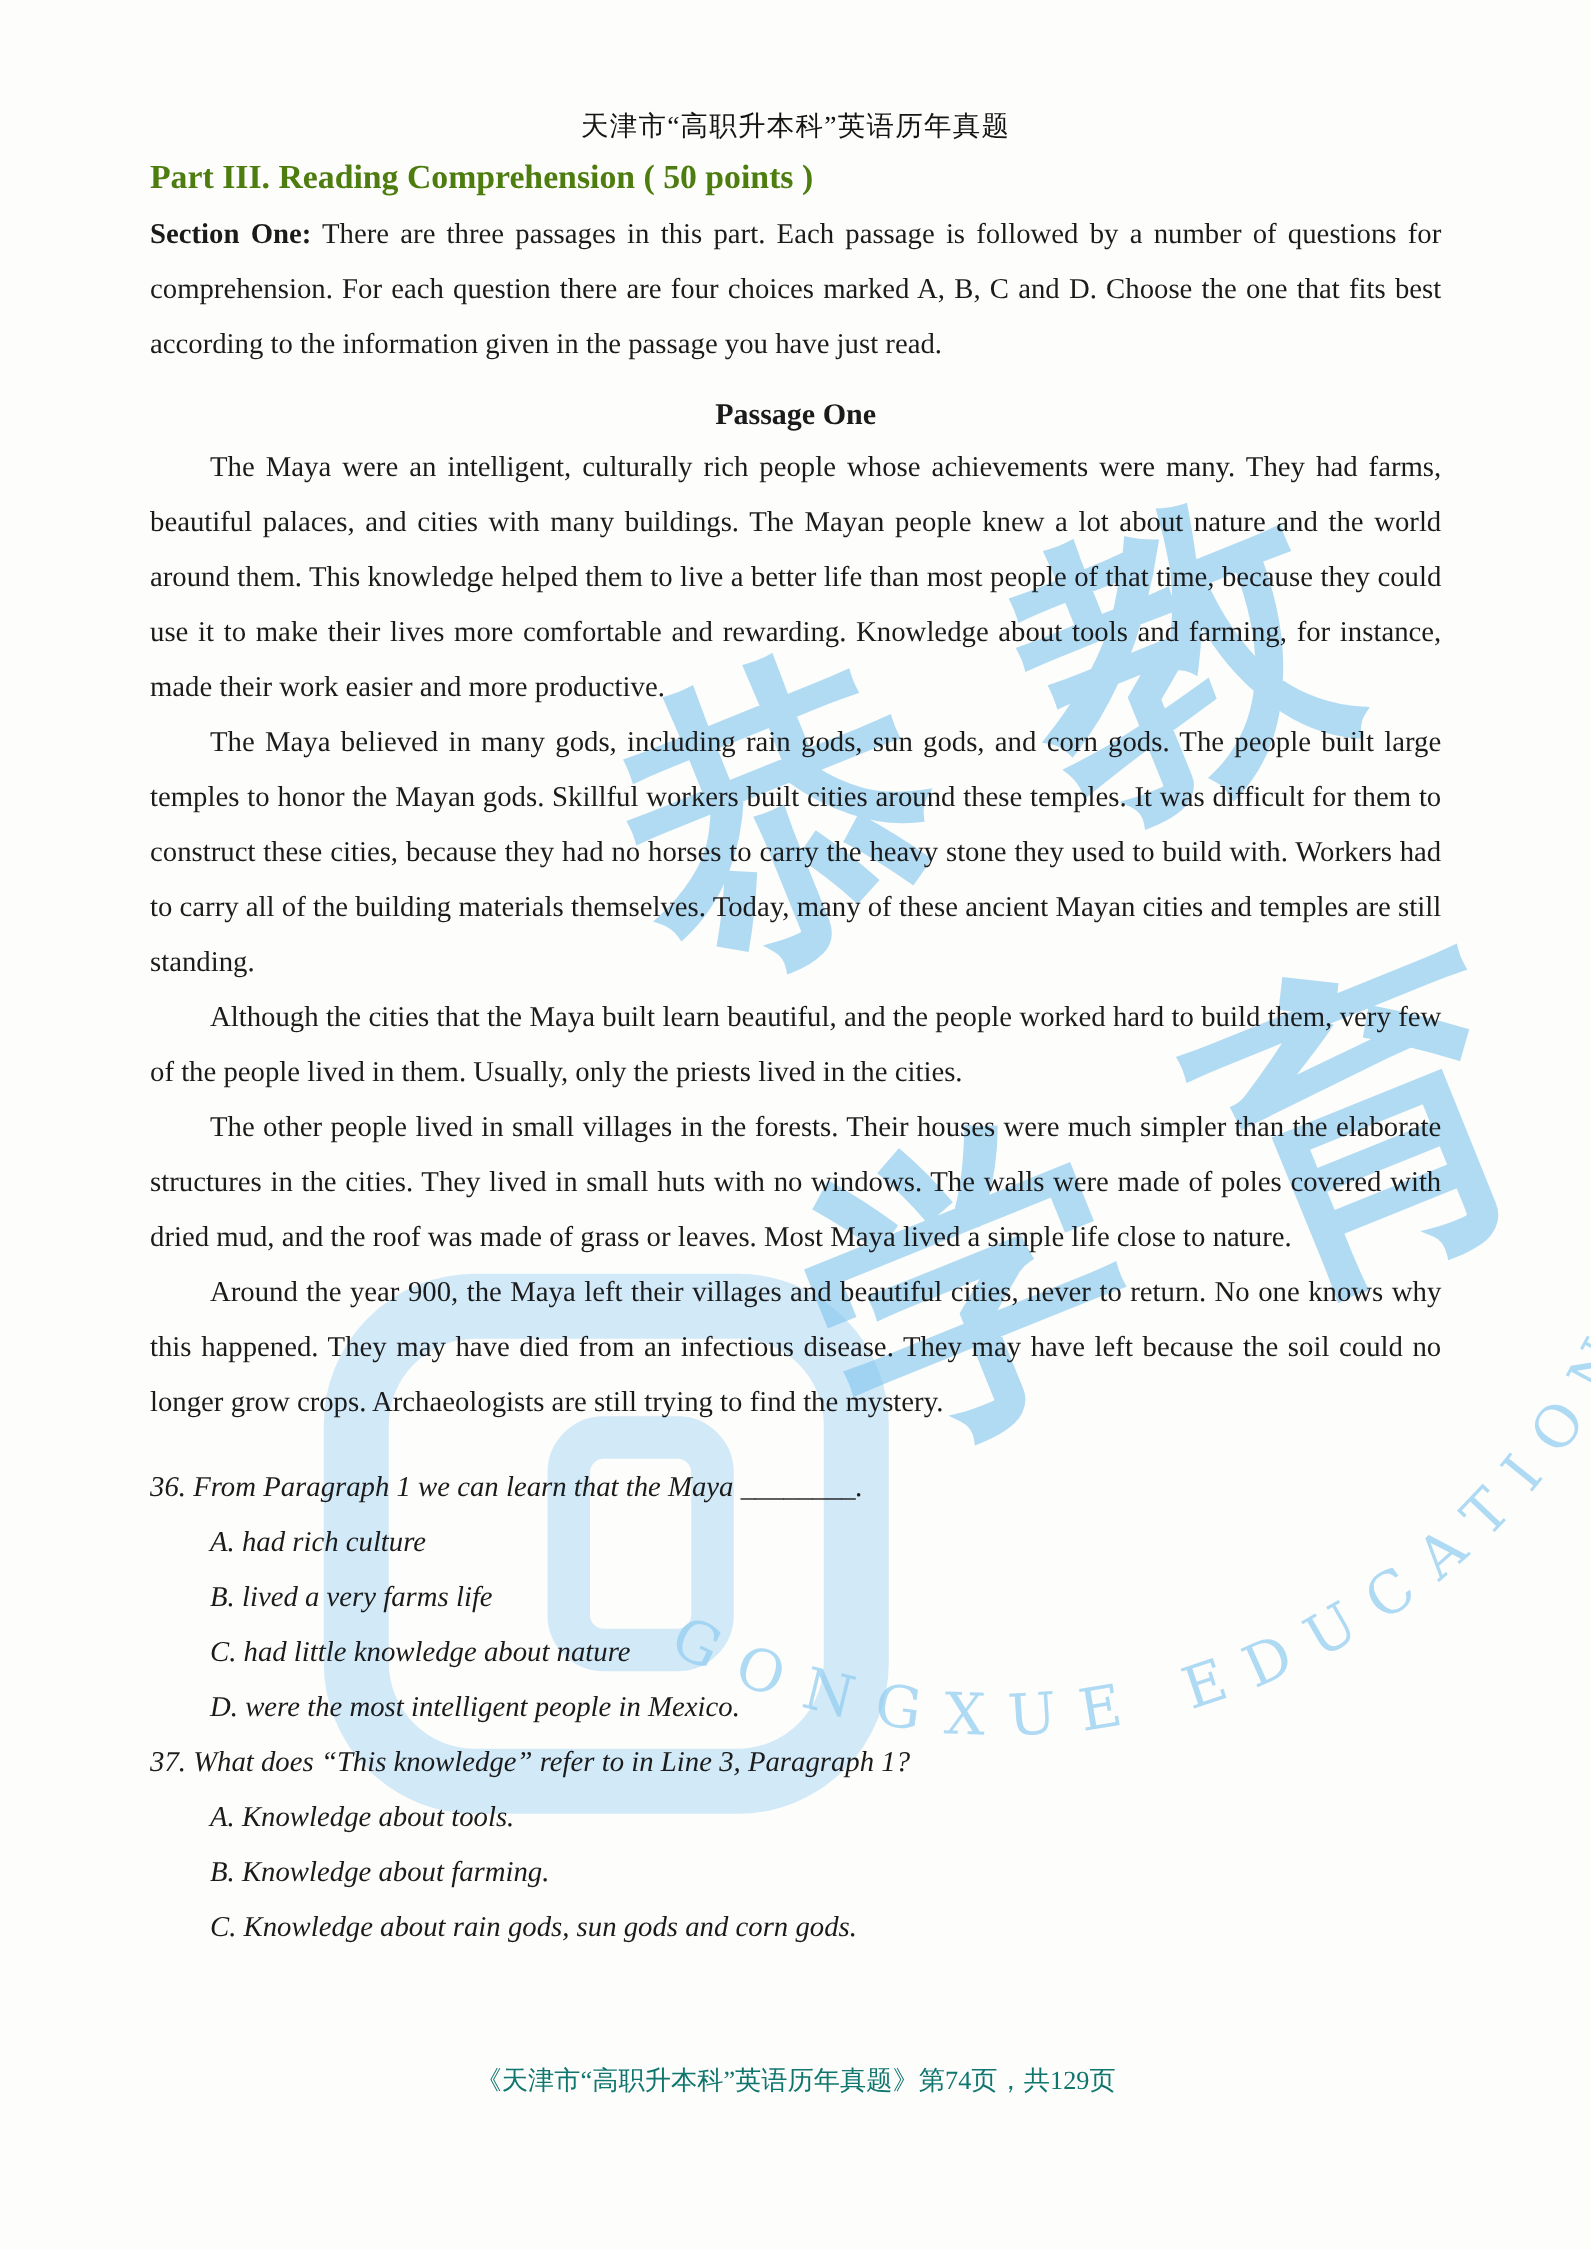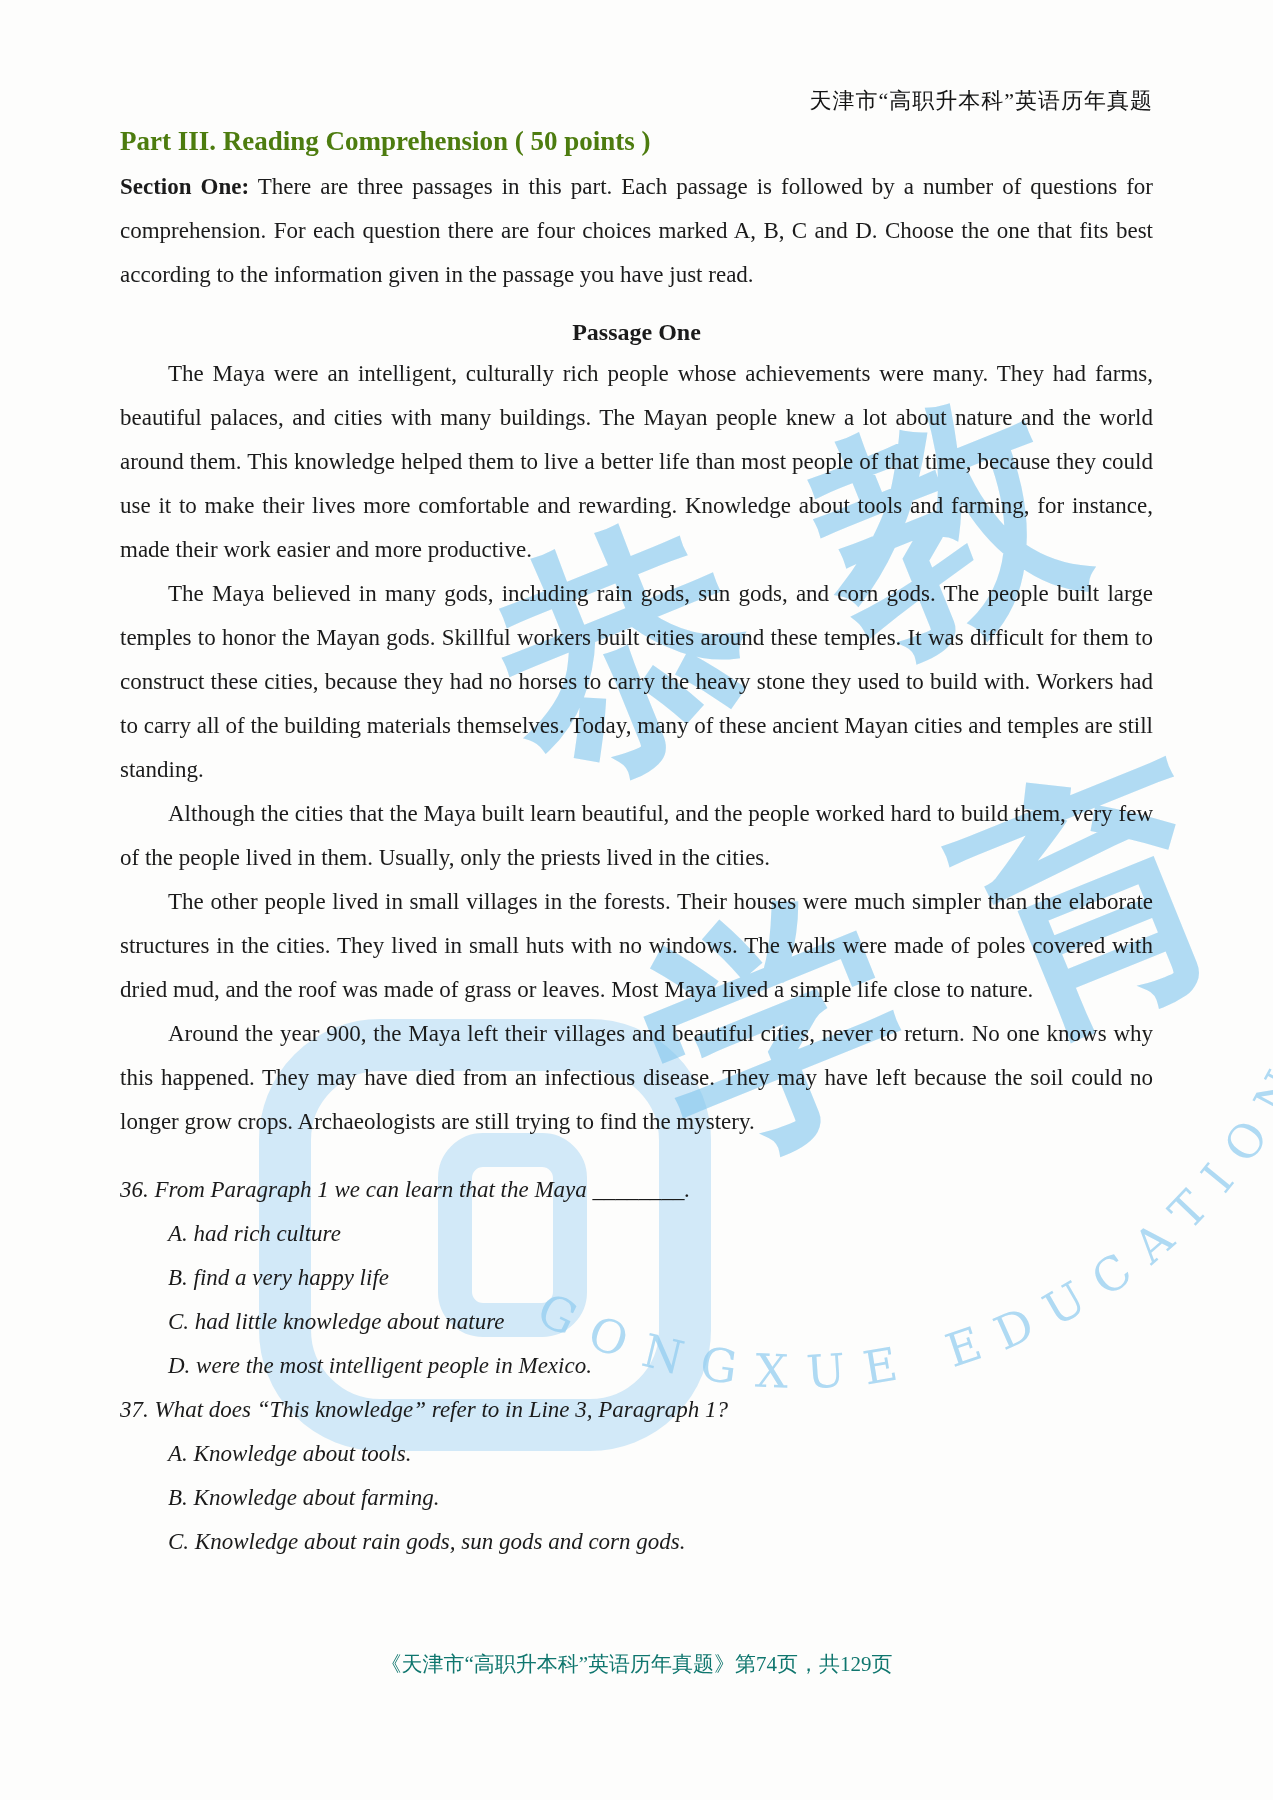--- a/index.html
+++ b/index.html
@@ -20,21 +20,21 @@
     display:grid;grid-template-columns:1fr 1fr;grid-template-rows:1fr 1fr;
     font-family:"DejaVu Sans",sans-serif;font-weight:bold;
     font-size:248px;line-height:1;
     color:rgba(127,196,236,0.60);
   }
   .wm-chars span{display:flex;align-items:center;justify-content:center;}
   .wm-svg{position:absolute;left:0;top:0;}
   
   .content{position:absolute;left:120px;width:1033px;top:0;z-index:1;}
   .doc-header{
-    margin-top:86px;text-align:right;
+    margin-top:86px;text-align:center;
     font-size:22px;letter-spacing:1px;color:#141414;
   }
   .part-heading{
     margin:10px 0 0 0;font-size:27px;font-weight:bold;color:#4d7c0f;
   }
   .intro{
     margin:8px 0 0 0;font-size:23px;line-height:44px;
     text-align:justify;text-justify:inter-word;
   }
   .intro b{font-weight:bold;}
@@ -89,21 +89,21 @@
 
     <p class="body-para">The Maya were an intelligent, culturally rich people whose achievements were many. They had farms, beautiful palaces, and cities with many buildings. The Mayan people knew a lot about nature and the world around them. This knowledge helped them to live a better life than most people of that time, because they could use it to make their lives more comfortable and rewarding. Knowledge about tools and farming, for instance, made their work easier and more productive.</p>
     <p class="body-para">The Maya believed in many gods, including rain gods, sun gods, and corn gods. The people built large temples to honor the Mayan gods. Skillful workers built cities around these temples. It was difficult for them to construct these cities, because they had no horses to carry the heavy stone they used to build with. Workers had to carry all of the building materials themselves. Today, many of these ancient Mayan cities and temples are still standing.</p>
     <p class="body-para">Although the cities that the Maya built learn beautiful, and the people worked hard to build them, very few of the people lived in them. Usually, only the priests lived in the cities.</p>
     <p class="body-para">The other people lived in small villages in the forests. Their houses were much simpler than the elaborate structures in the cities. They lived in small huts with no windows. The walls were made of poles covered with dried mud, and the roof was made of grass or leaves. Most Maya lived a simple life close to nature.</p>
     <p class="body-para">Around the year 900, the Maya left their villages and beautiful cities, never to return. No one knows why this happened. They may have died from an infectious disease. They may have left because the soil could no longer grow crops. Archaeologists are still trying to find the mystery.</p>
 
     <div class="qa">
       <p class="q-stem">36. From Paragraph 1 we can learn that the Maya ________.</p>
       <p class="q-option">A. had rich culture</p>
-      <p class="q-option">B. find a very happy life</p>
+      <p class="q-option">B. lived a very farms life</p>
       <p class="q-option">C. had little knowledge about nature</p>
       <p class="q-option">D. were the most intelligent people in Mexico.</p>
 
       <p class="q-stem">37. What does “This knowledge” refer to in Line 3, Paragraph 1?</p>
       <p class="q-option">A. Knowledge about tools.</p>
       <p class="q-option">B. Knowledge about farming.</p>
       <p class="q-option">C. Knowledge about rain gods, sun gods and corn gods.</p>
     </div>
 
   </div>

